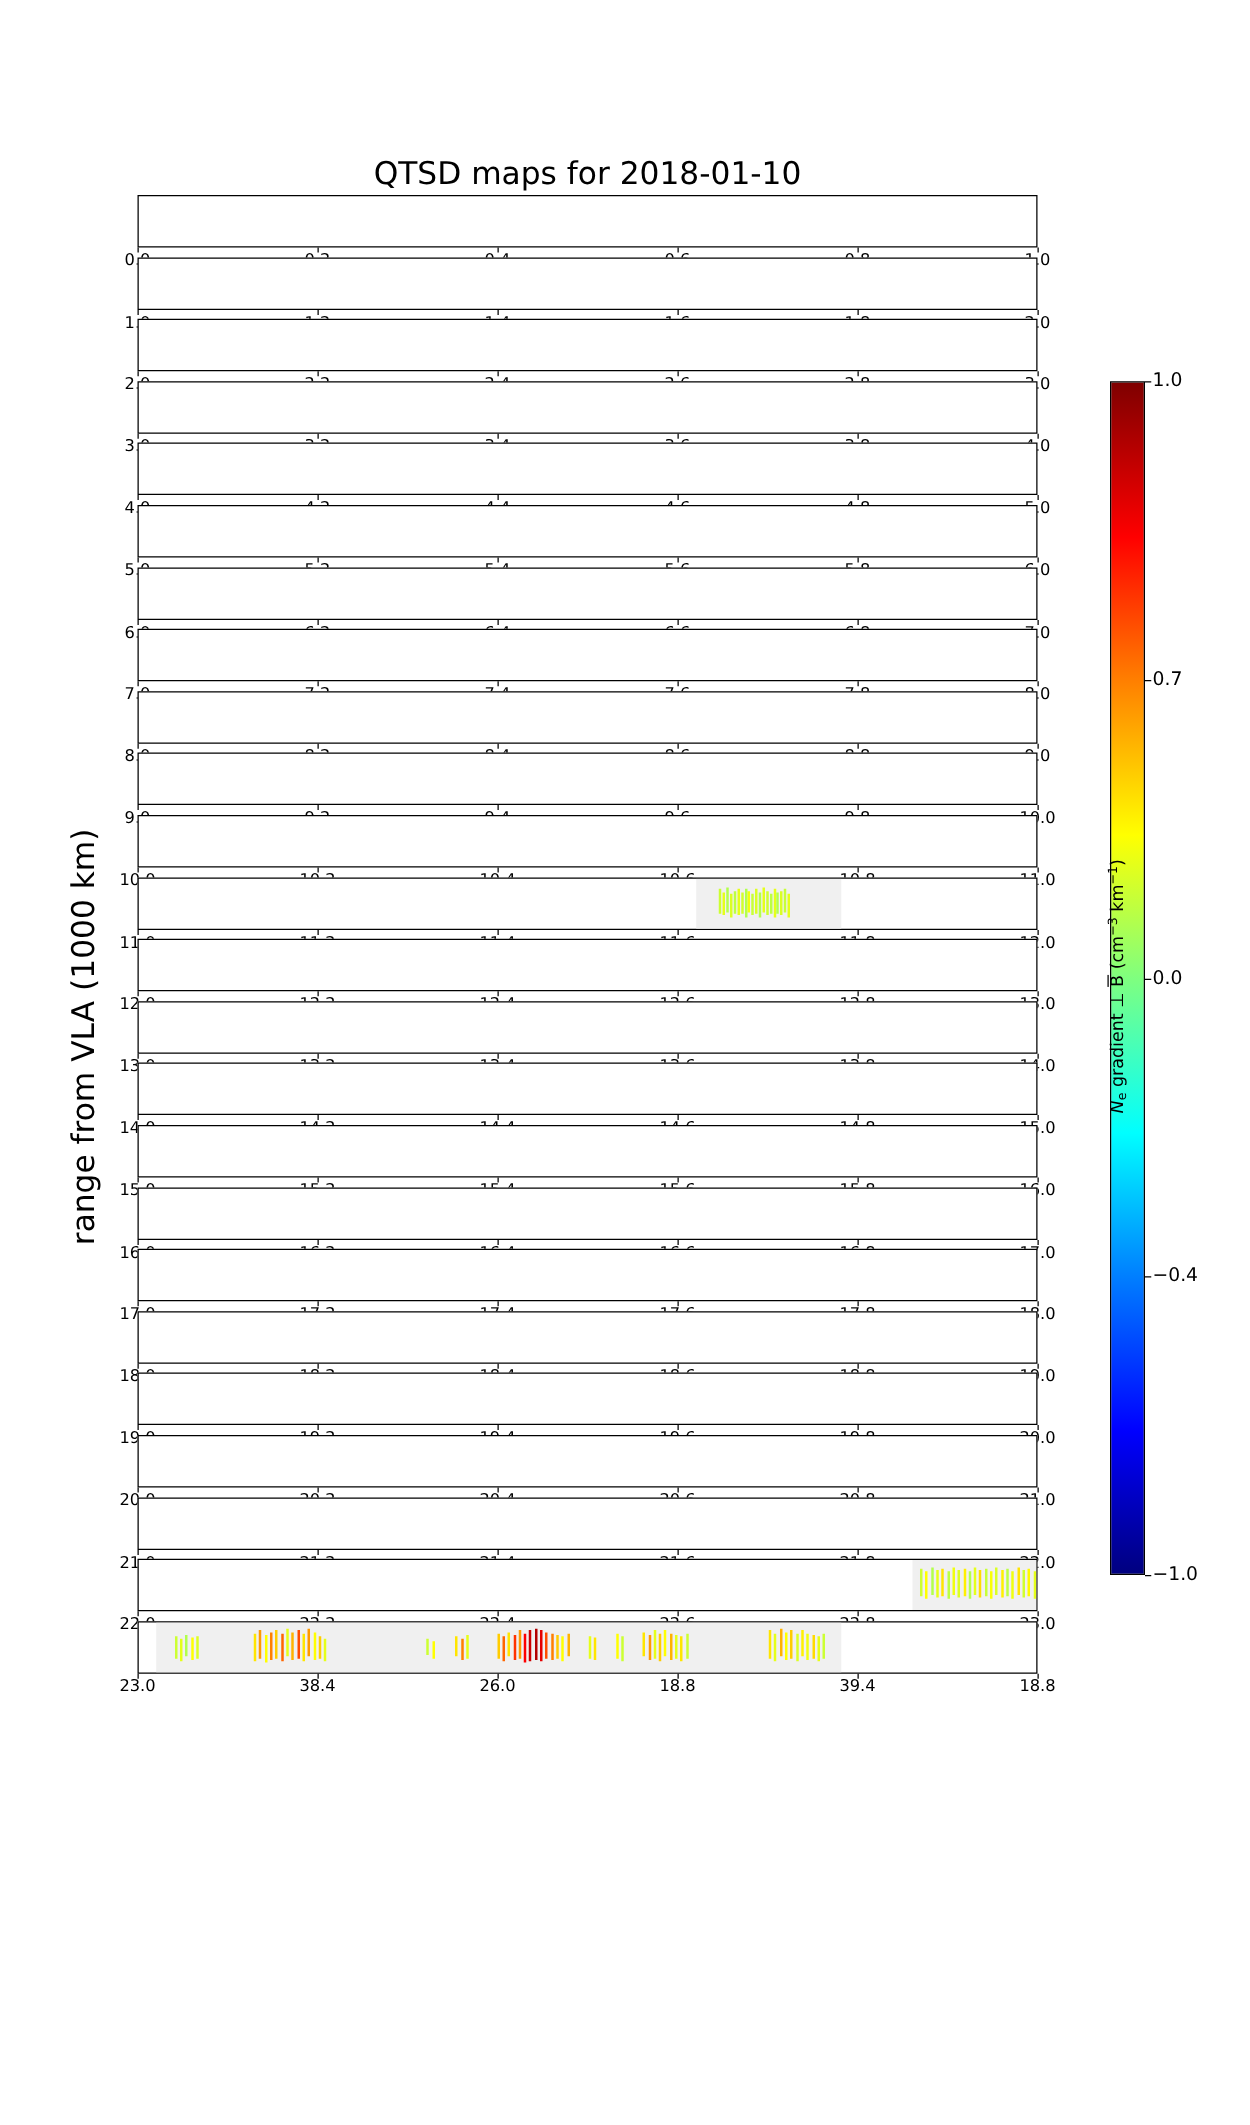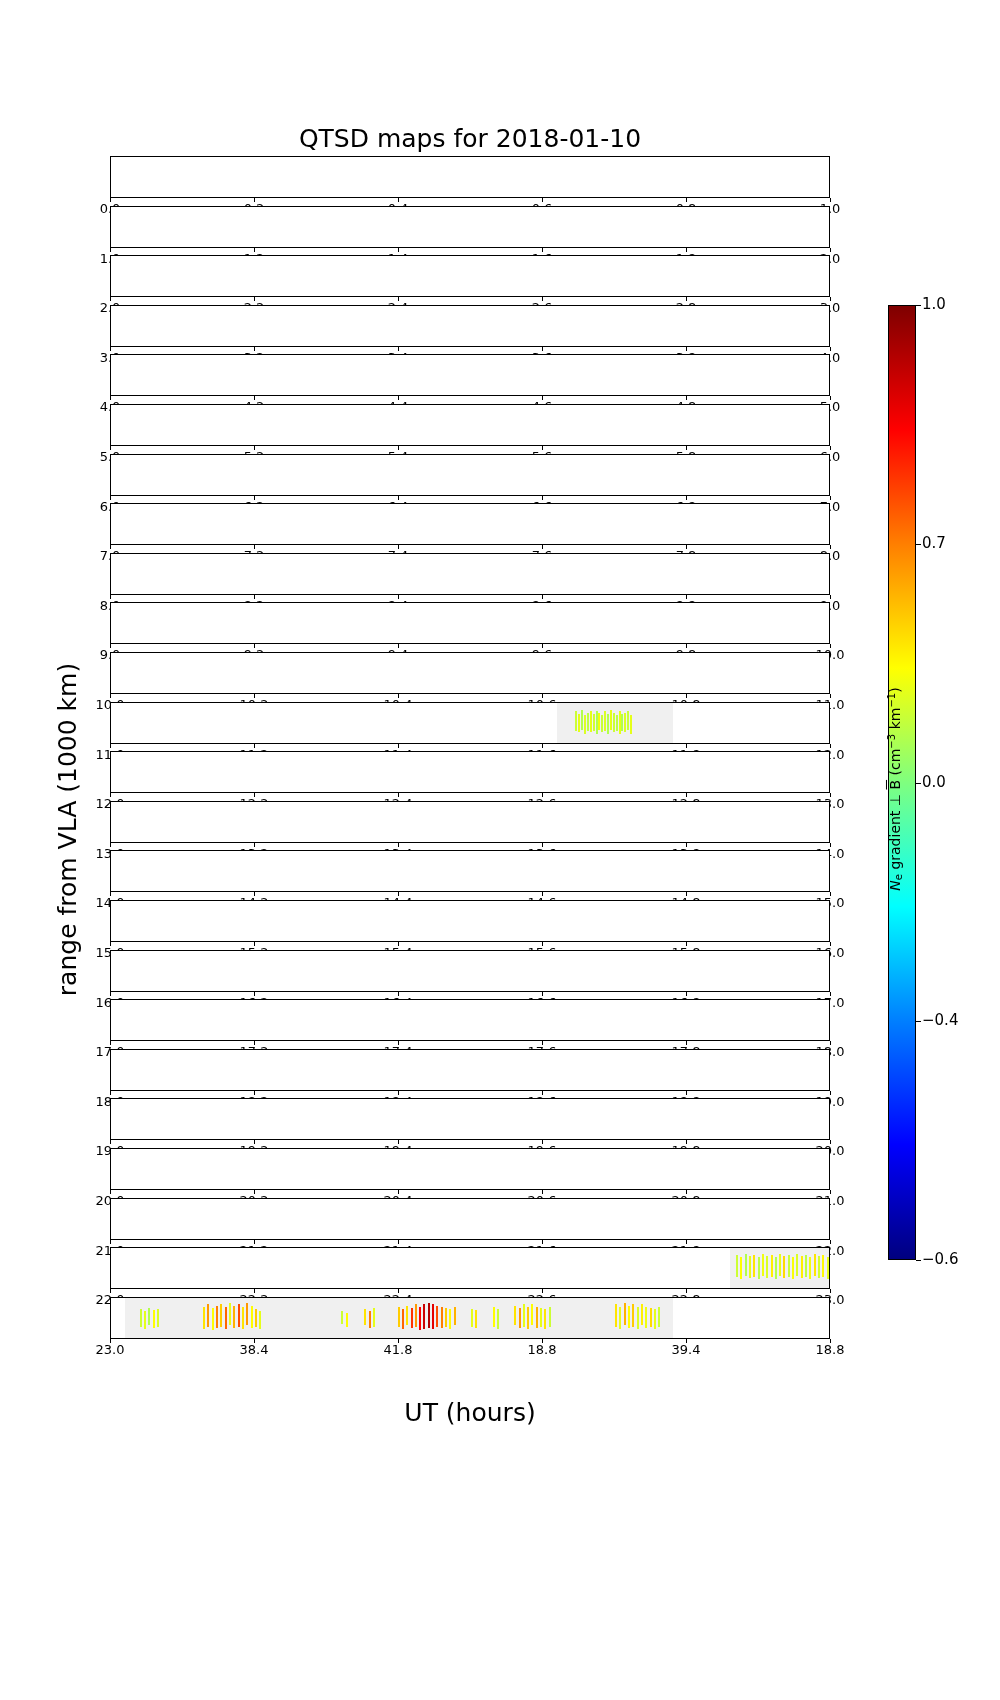--- a/index.html
+++ b/index.html
@@ -157,21 +157,20 @@
   }
 </style>
 </head>
 <body>
 
 <div id="figure">
 
   <div id="chart-title">QTSD maps for 2018-01-10</div>
 
   <div id="ylabel">range from VLA (1000 km)</div>
-  <div id="xlabel">UT (hours)</div>
 
   <div id="panels">
       <div class="panel" style="left: 110px; top: 156px; width: 720px; height: 42px;">
         <div class="panel-inner"></div>
         <div class="ytickmark" style="top: 4.42105px;"></div>
         <div class="ytickmark-r" style="top: 4.42105px;"></div>
         <div class="ytickmark" style="top: 15.4737px;"></div>
         <div class="ytickmark-r" style="top: 15.4737px;"></div>
         <div class="ytickmark" style="top: 26.5263px;"></div>
         <div class="ytickmark-r" style="top: 26.5263px;"></div>
@@ -815,39 +814,39 @@
         <div class="ytickmark" style="top: 26.5263px;"></div>
         <div class="ytickmark-r" style="top: 26.5263px;"></div>
         <div class="ytickmark" style="top: 37.5789px;"></div>
         <div class="ytickmark-r" style="top: 37.5789px;"></div>
       </div>
       <div class="xtickmark" style="left: 110px; top: 1338.8px;"></div>
       <div class="xtick-label" style="left: 80px; width: 60px; top: 1341.8px;">23.0</div>
       <div class="xtickmark" style="left: 254px; top: 1338.8px;"></div>
       <div class="xtick-label" style="left: 224px; width: 60px; top: 1341.8px;">38.4</div>
       <div class="xtickmark" style="left: 398px; top: 1338.8px;"></div>
-      <div class="xtick-label" style="left: 368px; width: 60px; top: 1341.8px;">41.8</div>
+      <div class="xtick-label" style="left: 368px; width: 60px; top: 1341.8px;">26.0</div>
       <div class="xtickmark" style="left: 542px; top: 1338.8px;"></div>
       <div class="xtick-label" style="left: 512px; width: 60px; top: 1341.8px;">18.8</div>
       <div class="xtickmark" style="left: 686px; top: 1338.8px;"></div>
       <div class="xtick-label" style="left: 656px; width: 60px; top: 1341.8px;">39.4</div>
       <div class="xtickmark" style="left: 830px; top: 1338.8px;"></div>
       <div class="xtick-label" style="left: 800px; width: 60px; top: 1341.8px;">18.8</div>
     </div>
 
   <div id="colorbar"></div>
   <div id="colorbar-ticks">
       <div class="cb-tickmark" style="top: 305px;"></div>
       <div class="cb-tick-label" style="top: 295px;">1.0</div>
       <div class="cb-tickmark" style="top: 543.75px;"></div>
       <div class="cb-tick-label" style="top: 533.75px;">0.7</div>
       <div class="cb-tickmark" style="top: 782.5px;"></div>
       <div class="cb-tick-label" style="top: 772.5px;">0.0</div>
       <div class="cb-tickmark" style="top: 1021.25px;"></div>
       <div class="cb-tick-label" style="top: 1011.25px;">−0.4</div>
       <div class="cb-tickmark" style="top: 1260px;"></div>
-      <div class="cb-tick-label" style="top: 1250px;">−0.6</div>
+      <div class="cb-tick-label" style="top: 1250px;">−1.0</div>
     </div>
   <div id="cb-label">
     <i>N</i><span class="sub">e</span> gradient ⊥ <span style="text-decoration: overline;">B</span> (cm<span class="sup">−3</span> km<span class="sup">−1</span>)
   </div>
 
 </div>
 
 </body></html>

